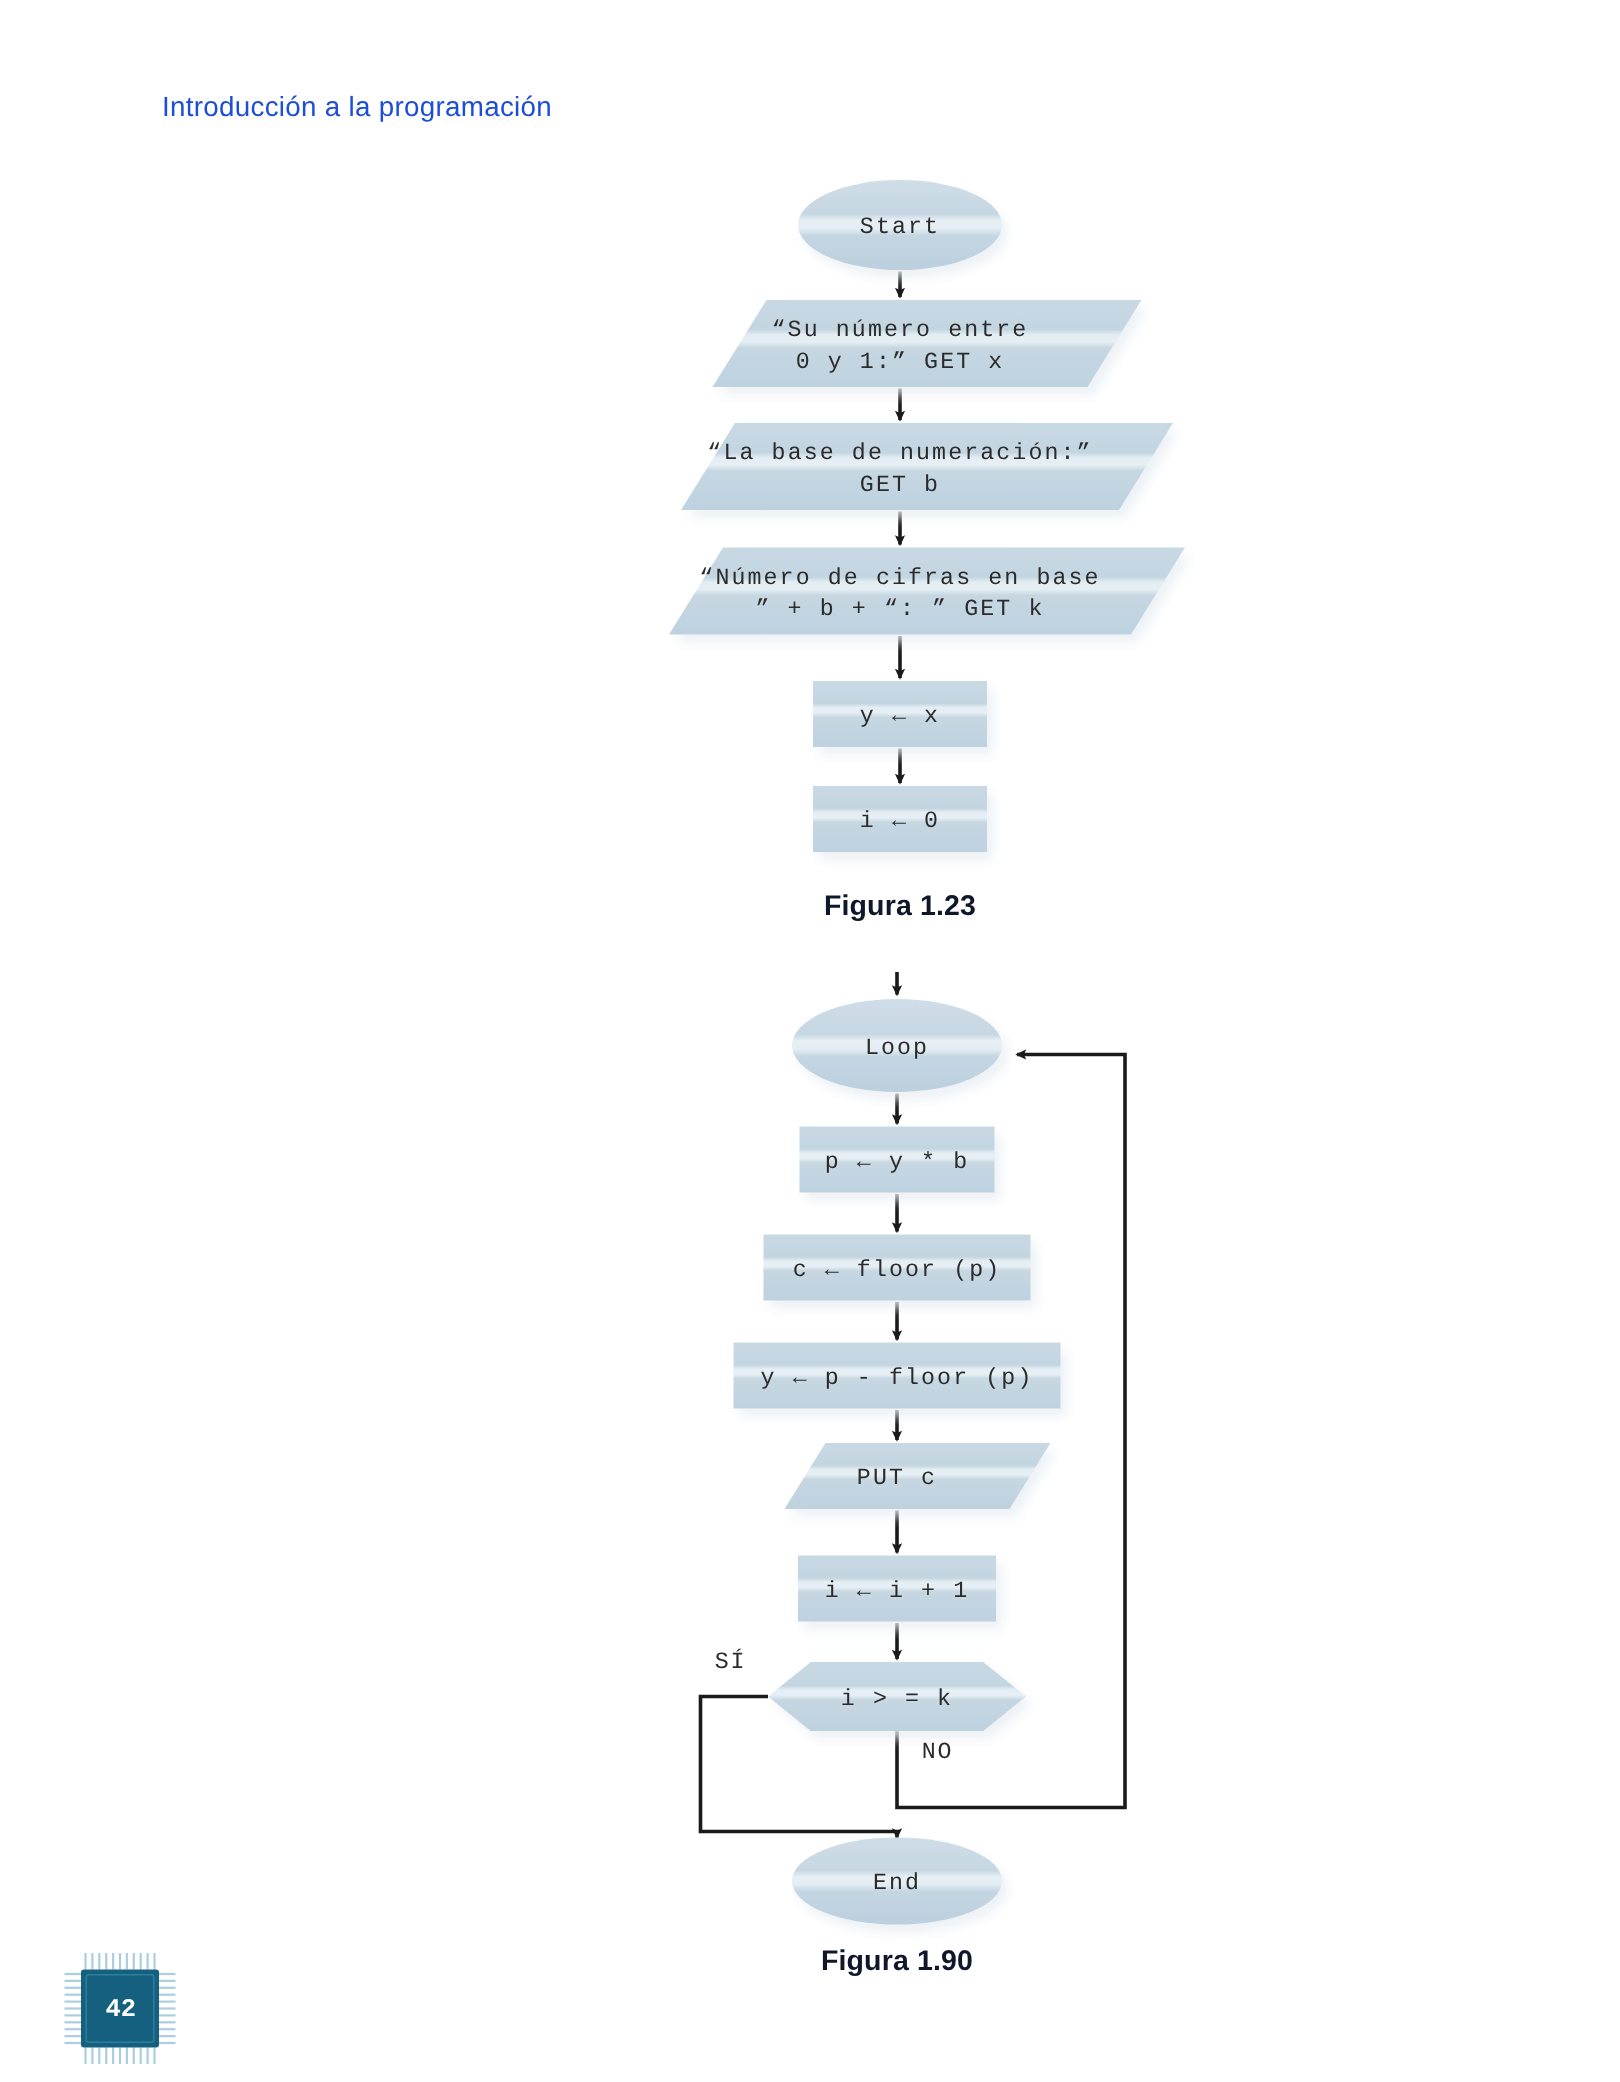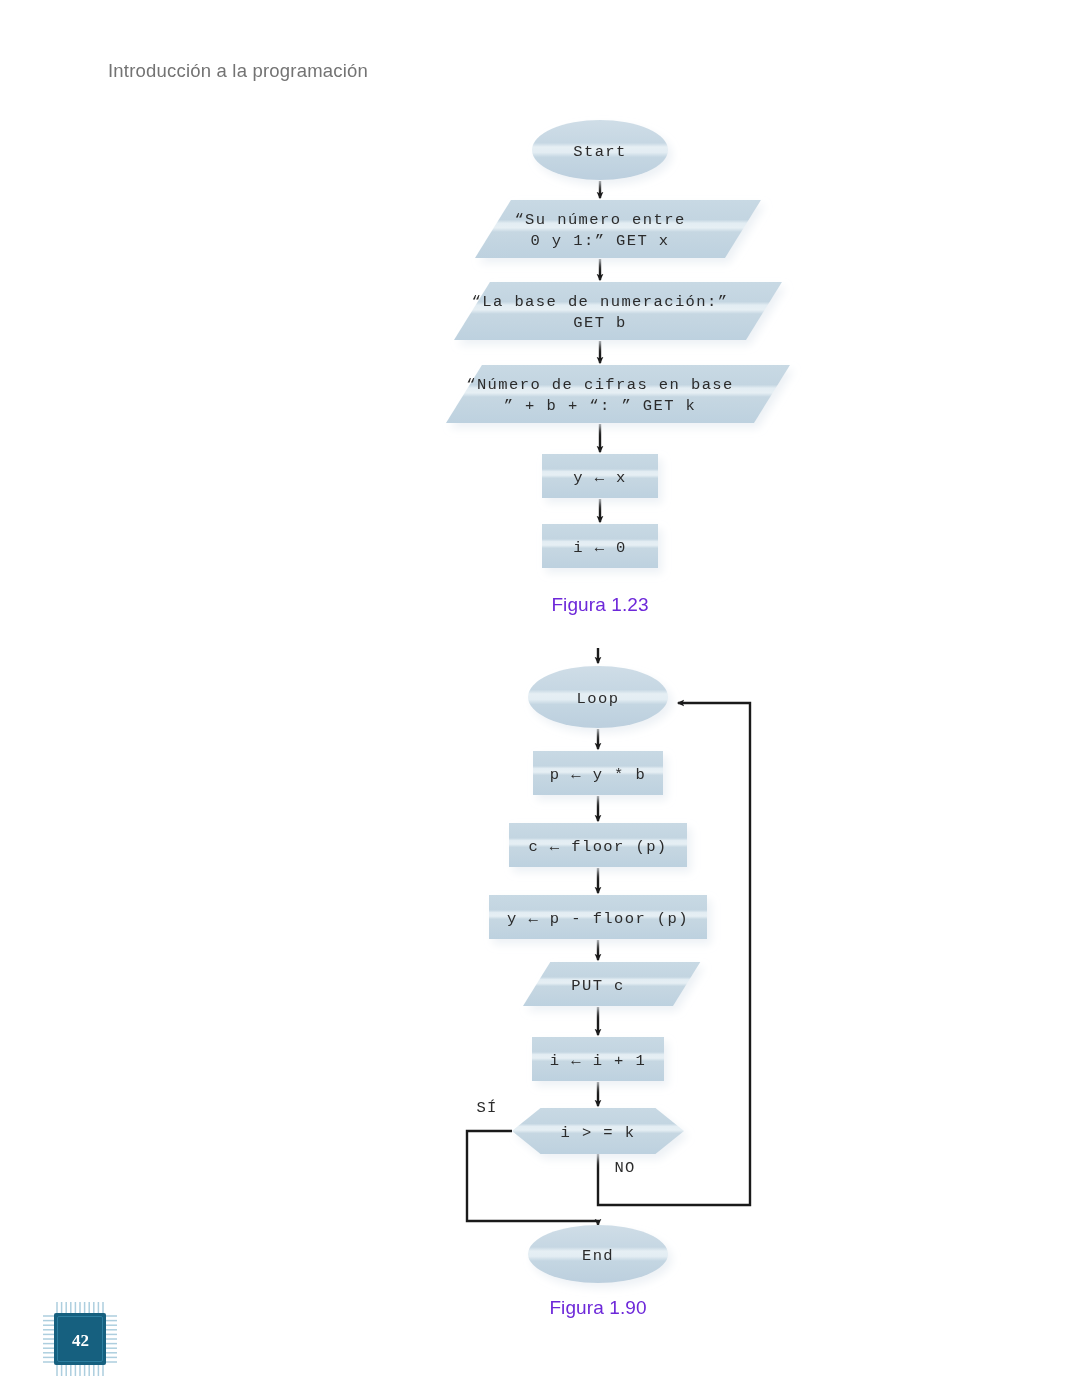--- a/index.html
+++ b/index.html
@@ -15,44 +15,44 @@
     overflow: hidden;
   }
 
   
   .running-head {
     position: absolute;
     left: 108px;
     top: 60px;
     font-family: "Liberation Sans", sans-serif;
     font-size: 18.5px;
-    color: #737373;
+    color: #1d4ed8;
     letter-spacing: 0.2px;
     white-space: nowrap;
   }
 
   
   .figure-stage {
     position: absolute;
     left: 0;
     top: 0;
     width: 1080px;
     height: 1388px;
   }
   .figure-stage svg {
     display: block;
   }
 
   
   .fig-caption {
     position: absolute;
     font-family: "Liberation Sans", sans-serif;
-    font-weight: normal;
+    font-weight: bold;
     font-size: 19px;
-    color: #6d28d9;
+    color: #0f172a;
     letter-spacing: 0.1px;
     white-space: nowrap;
     transform: translateX(-50%);
   }
   #caption-123 { left: 600px; top: 594px; }
   #caption-124 { left: 598px; top: 1297px; }
 
   
   .folio {
     position: absolute;
@@ -63,21 +63,21 @@
   }
   .folio-num {
     position: absolute;
     left: 0;
     top: 0;
     width: 104px;
     height: 86px;
     display: flex;
     align-items: center;
     justify-content: center;
-    font-family: Liberation Serif, serif;
+    font-family: Liberation Mono, monospace;
     font-weight: bold;
     font-size: 17px;
     color: #ffffff;
     padding-left: 1px;
     padding-top: 3px;
     box-sizing: border-box;
     pointer-events: none;
   }
 </style>
 </head>

